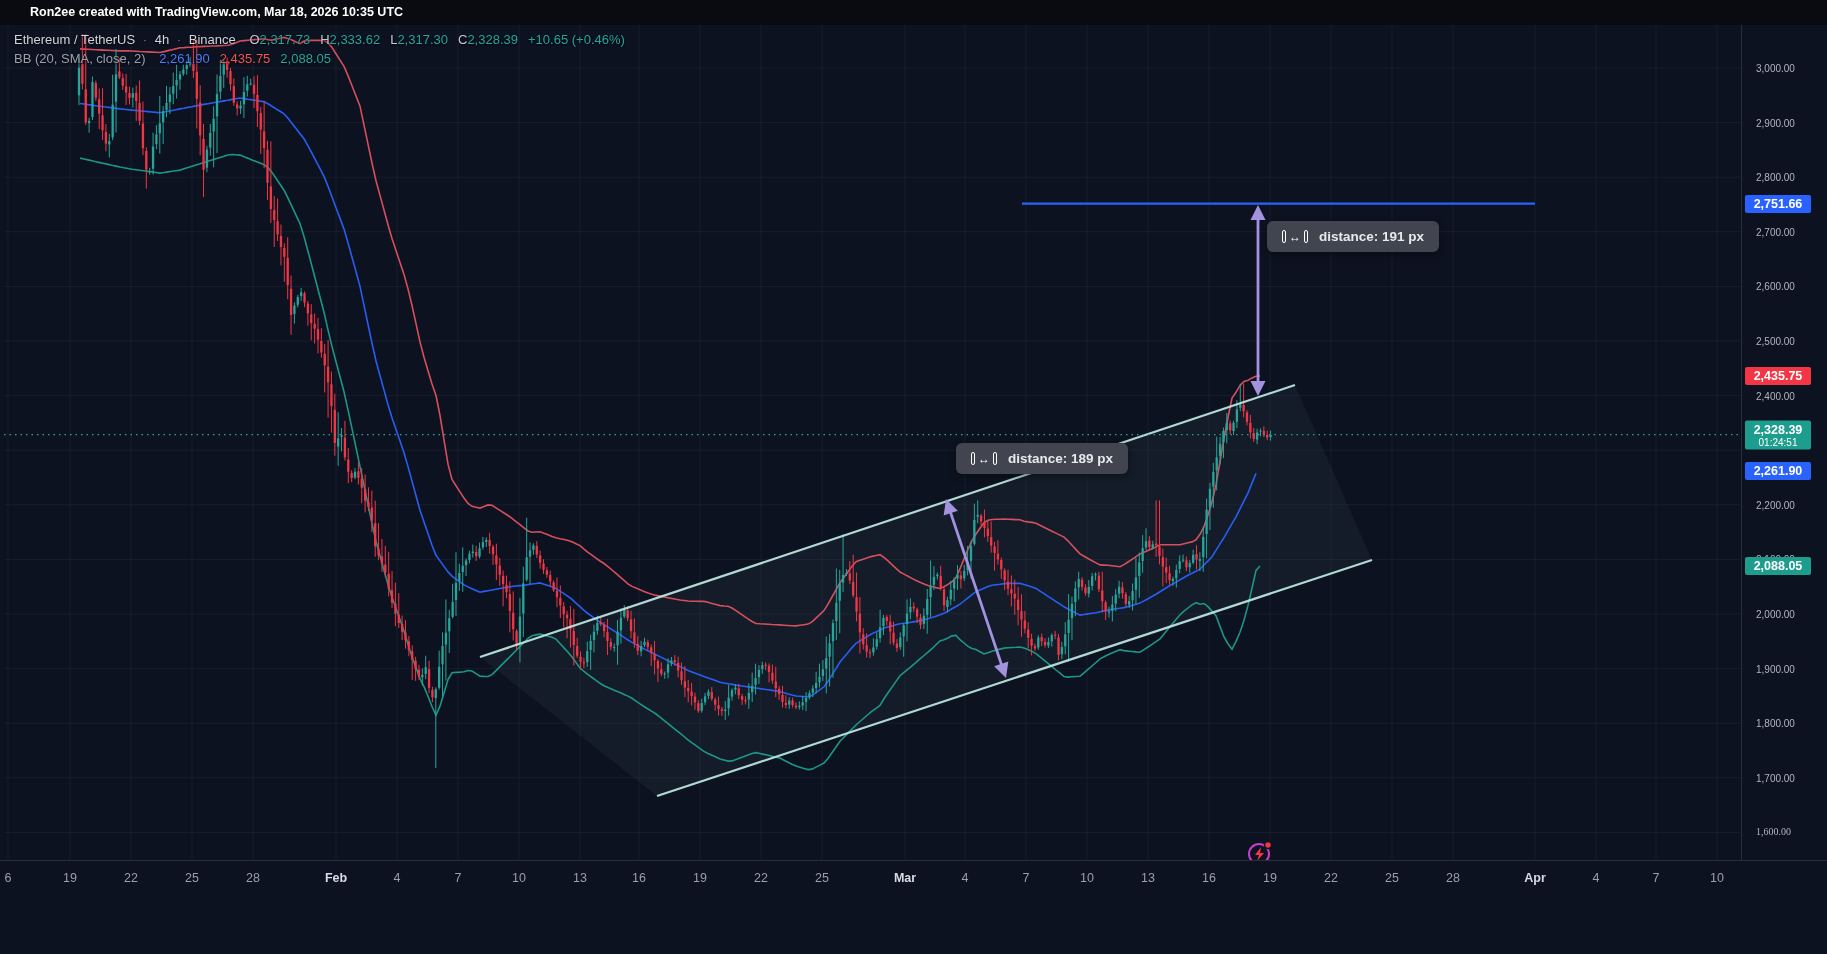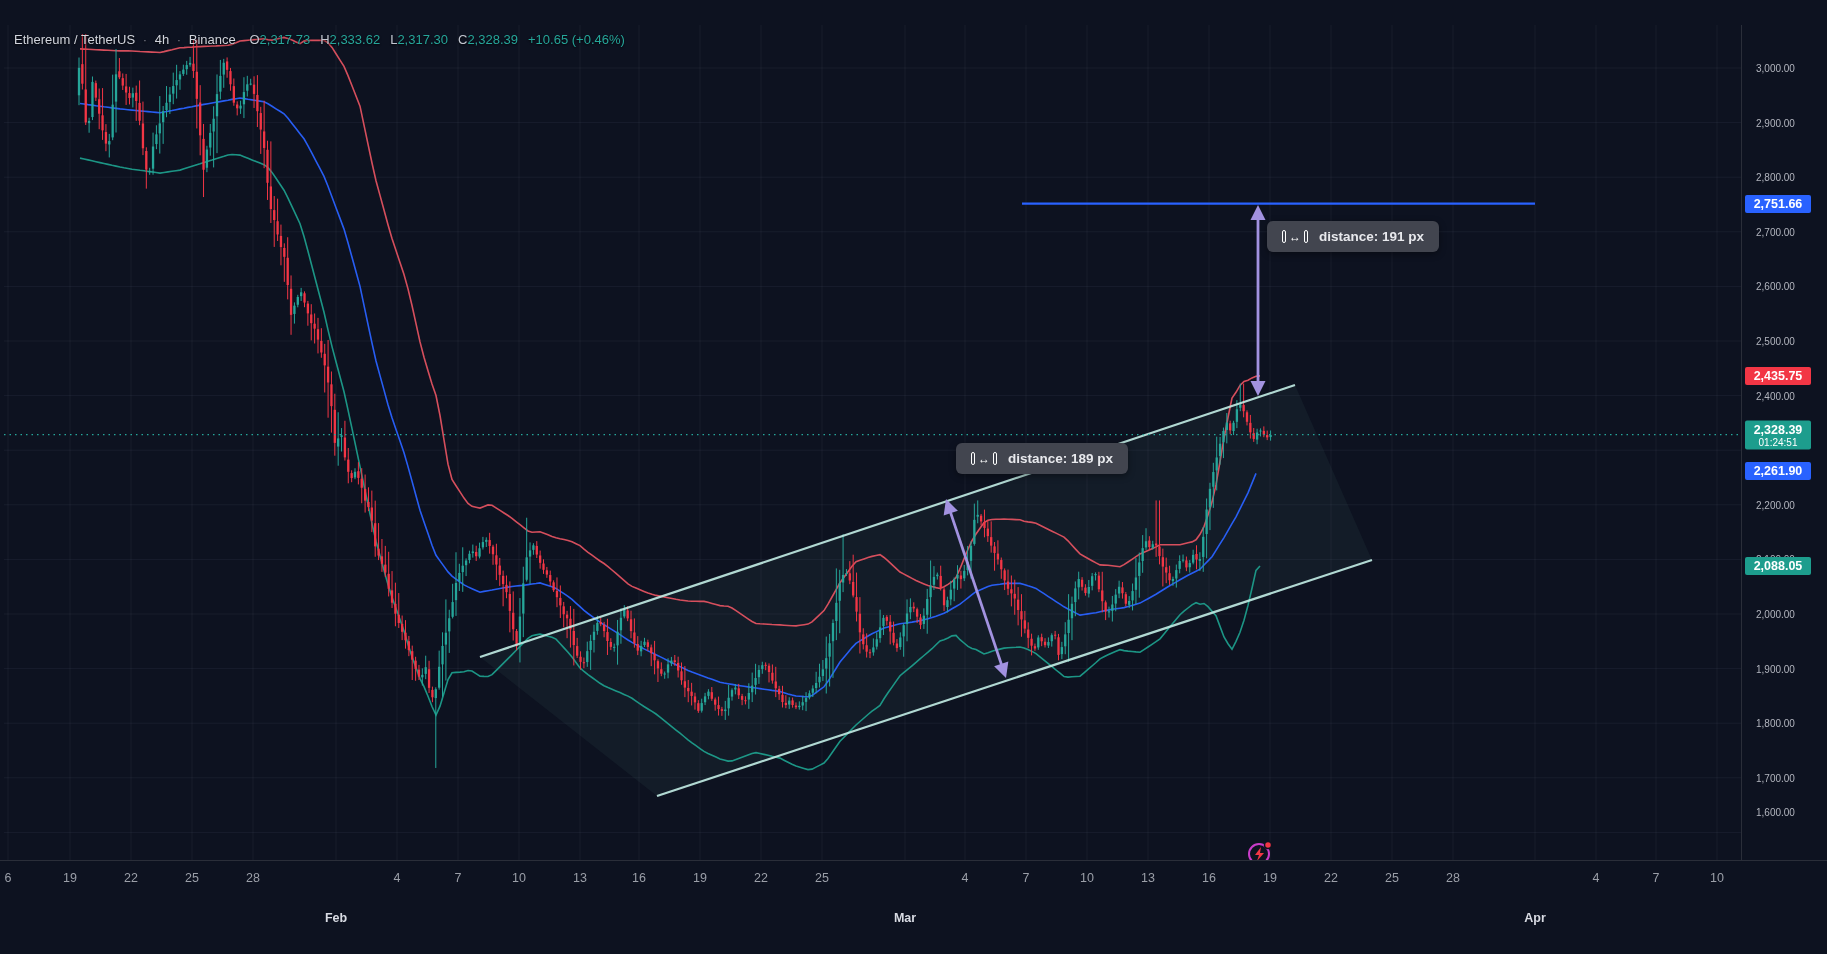--- a/index.html
+++ b/index.html
@@ -21,21 +21,21 @@
   #price-axis{position:absolute;left:1741px;top:25px;width:86px;height:835px;
               border-left:1px solid #2a2e39;background:#0d1220;}
   .ptick{position:absolute;left:14px;color:#b2b5be;font-size:10px;transform:translateY(-50%);}
   .pbadge{position:absolute;left:3px;width:66px;color:#fff;font-size:12.5px;font-weight:700;
           text-align:center;border-radius:2px;padding:2px 0;transform:translateY(-50%);}
   .pbadge .sub{font-weight:400;font-size:10px;}
   
   #time-axis{position:absolute;left:0;top:860px;width:1827px;height:42px;
              border-top:1px solid #2a2e39;background:#0d1220;}
   .ttick{position:absolute;top:10px;transform:translateX(-50%);color:#9b9fa8;font-size:12.5px;}
-  .ttick.major{color:#d8dbe3;font-weight:700;margin-top:40px;}
+  .ttick.major{color:#d8dbe3;font-weight:700;}
   
   #footer{position:absolute;left:0;top:902px;width:1827px;height:52px;background:#1b1b1e;
           display:flex;align-items:center;}
   #footer .brand{color:#ececec;font-size:22px;font-weight:800;margin-left:12px;letter-spacing:-.3px;}
   
   .tooltip{position:absolute;background:#42454f;border-radius:6px;padding:8px 15px;
            color:#e8e9ed;font-size:13.5px;font-weight:700;display:flex;gap:11px;align-items:center;
            box-shadow:0 2px 7px rgba(0,0,0,.4);white-space:nowrap;}
   .mglyph{display:inline-flex;align-items:center;gap:2px;color:#fff;}
   .mbar{display:inline-block;width:4px;height:13px;border:1.5px solid #fff;border-radius:2px;}
@@ -827,29 +827,36 @@
         <polygon points="1006,678 994.1216118851996,666.1613389357508 1008.3438959825191,661.3940928696102" fill="#a292e0"></polygon>
         <polygon points="946,499 943.6561040174809,515.6059071303898 957.8783881148004,510.8386610642492" fill="#a292e0"></polygon>
       </g>
       <g>
         <circle cx="1259" cy="854" r="10" fill="none" stroke="#c93cc9" stroke-width="2"></circle>
         <path d="M1261 847 l-6 8 h4 l-2 6 7 -8 h-4 z" fill="#f23645"></path>
         <circle cx="1268" cy="845" r="3.5" fill="#f23645" stroke="#0d1220" stroke-width="1.5"></circle>
       </g>
     </svg>
 
+  <div id="topbar">
+    <span>Ron2ee created with TradingView.com, Mar 18, 2026 10:35 UTC</span>
+  </div>
 
   <div id="legend">
     <div class="row">
       <span>Ethereum / TetherUS</span>
       <span class="sep">·</span>
       <span>4h</span>
       <span class="sep">·</span>
       <span>Binance</span>
       <span id="ohlc-vals"><span class="ohlc-k">O</span><span style="color: rgb(38, 166, 154);">2,317.73</span><span class="ohlc-k">H</span><span style="color: rgb(38, 166, 154);">2,333.62</span><span class="ohlc-k">L</span><span style="color: rgb(38, 166, 154);">2,317.30</span><span class="ohlc-k">C</span><span style="color: rgb(38, 166, 154);">2,328.39</span><span style="color: rgb(38, 166, 154); margin-left: 10px;">+10.65 (+0.46%)</span></span>
+    </div>
+    <div class="row">
+      <span class="dim">BB (20, SMA, close, 2)</span>
+      <span id="bb-vals"><span style="color: rgb(74, 123, 255); margin-left: 10px;">2,261.90</span><span style="color: rgb(239, 83, 80); margin-left: 10px;">2,435.75</span><span style="color: rgb(38, 166, 154); margin-left: 10px;">2,088.05</span></span>
     </div>
   </div>
 
   <div id="tooltips">
       <div class="tooltip" style="left: 1267px; top: 221px;">
         <span class="mglyph">
           <span class="mbar"></span>
           <span class="marrow">↔</span>
           <span class="mbar"></span>
         </span>
@@ -872,21 +879,21 @@
       <span class="ptick" style="top: 206.8px;">2,700.00</span>
       <span class="ptick" style="top: 261.4px;">2,600.00</span>
       <span class="ptick" style="top: 316px;">2,500.00</span>
       <span class="ptick" style="top: 370.6px;">2,400.00</span>
       <span class="ptick" style="top: 479.8px;">2,200.00</span>
       <span class="ptick" style="top: 534.4px;">2,100.00</span>
       <span class="ptick" style="top: 589px;">2,000.00</span>
       <span class="ptick" style="top: 643.6px;">1,900.00</span>
       <span class="ptick" style="top: 698.2px;">1,800.00</span>
       <span class="ptick" style="top: 752.8px;">1,700.00</span>
-      <span class="ptick" style="top: 787px;">1,600.00</span>
+      <span class="ptick" style="top: 806px; font-family: Liberation Serif, serif;">1,600.00</span>
       <div class="pbadge" style="top: 178.594px; background: rgb(41, 98, 255);">2,751.66</div>
       <div class="pbadge" style="top: 351.08px; background: rgb(242, 54, 69);">2,435.75</div>
       <div class="pbadge" style="top: 409.699px; background: rgb(29, 157, 141);">2,328.39<div class="sub">01:24:51</div></div>
       <div class="pbadge" style="top: 446.003px; background: rgb(41, 98, 255);">2,261.90</div>
       <div class="pbadge" style="top: 540.925px; background: rgb(29, 157, 141);">2,088.05</div>
     </div>
 
   <div id="time-axis">
       <span class="ttick" style="left: 8px;">6</span>
       <span class="ttick" style="left: 70px;">19</span>

